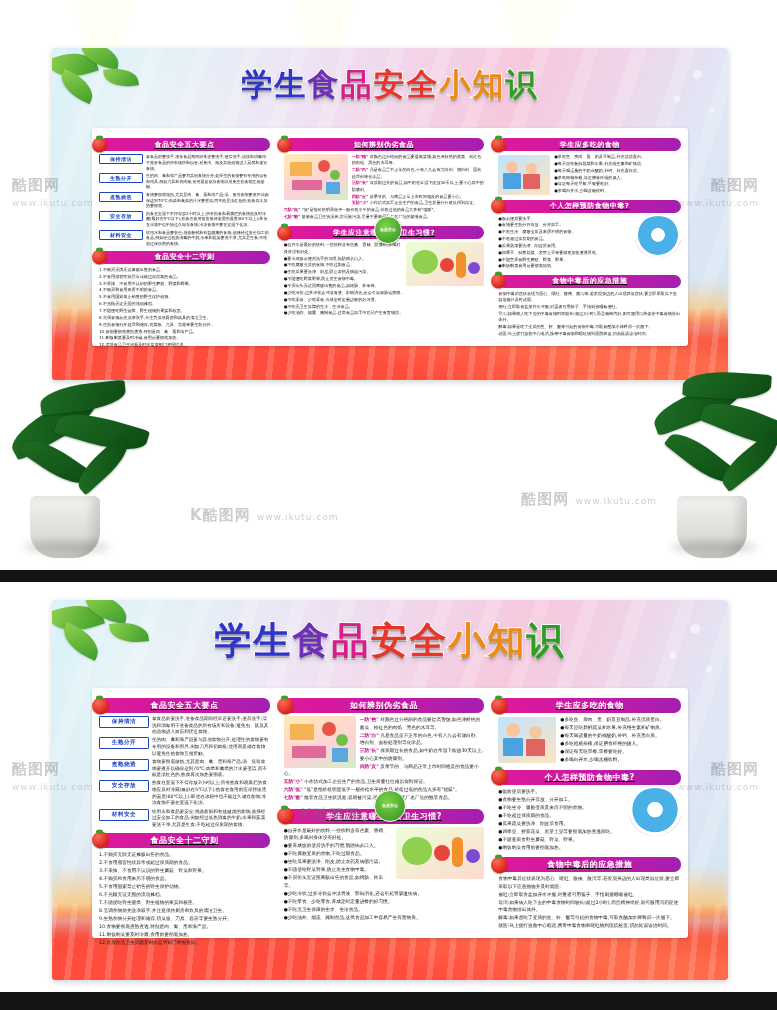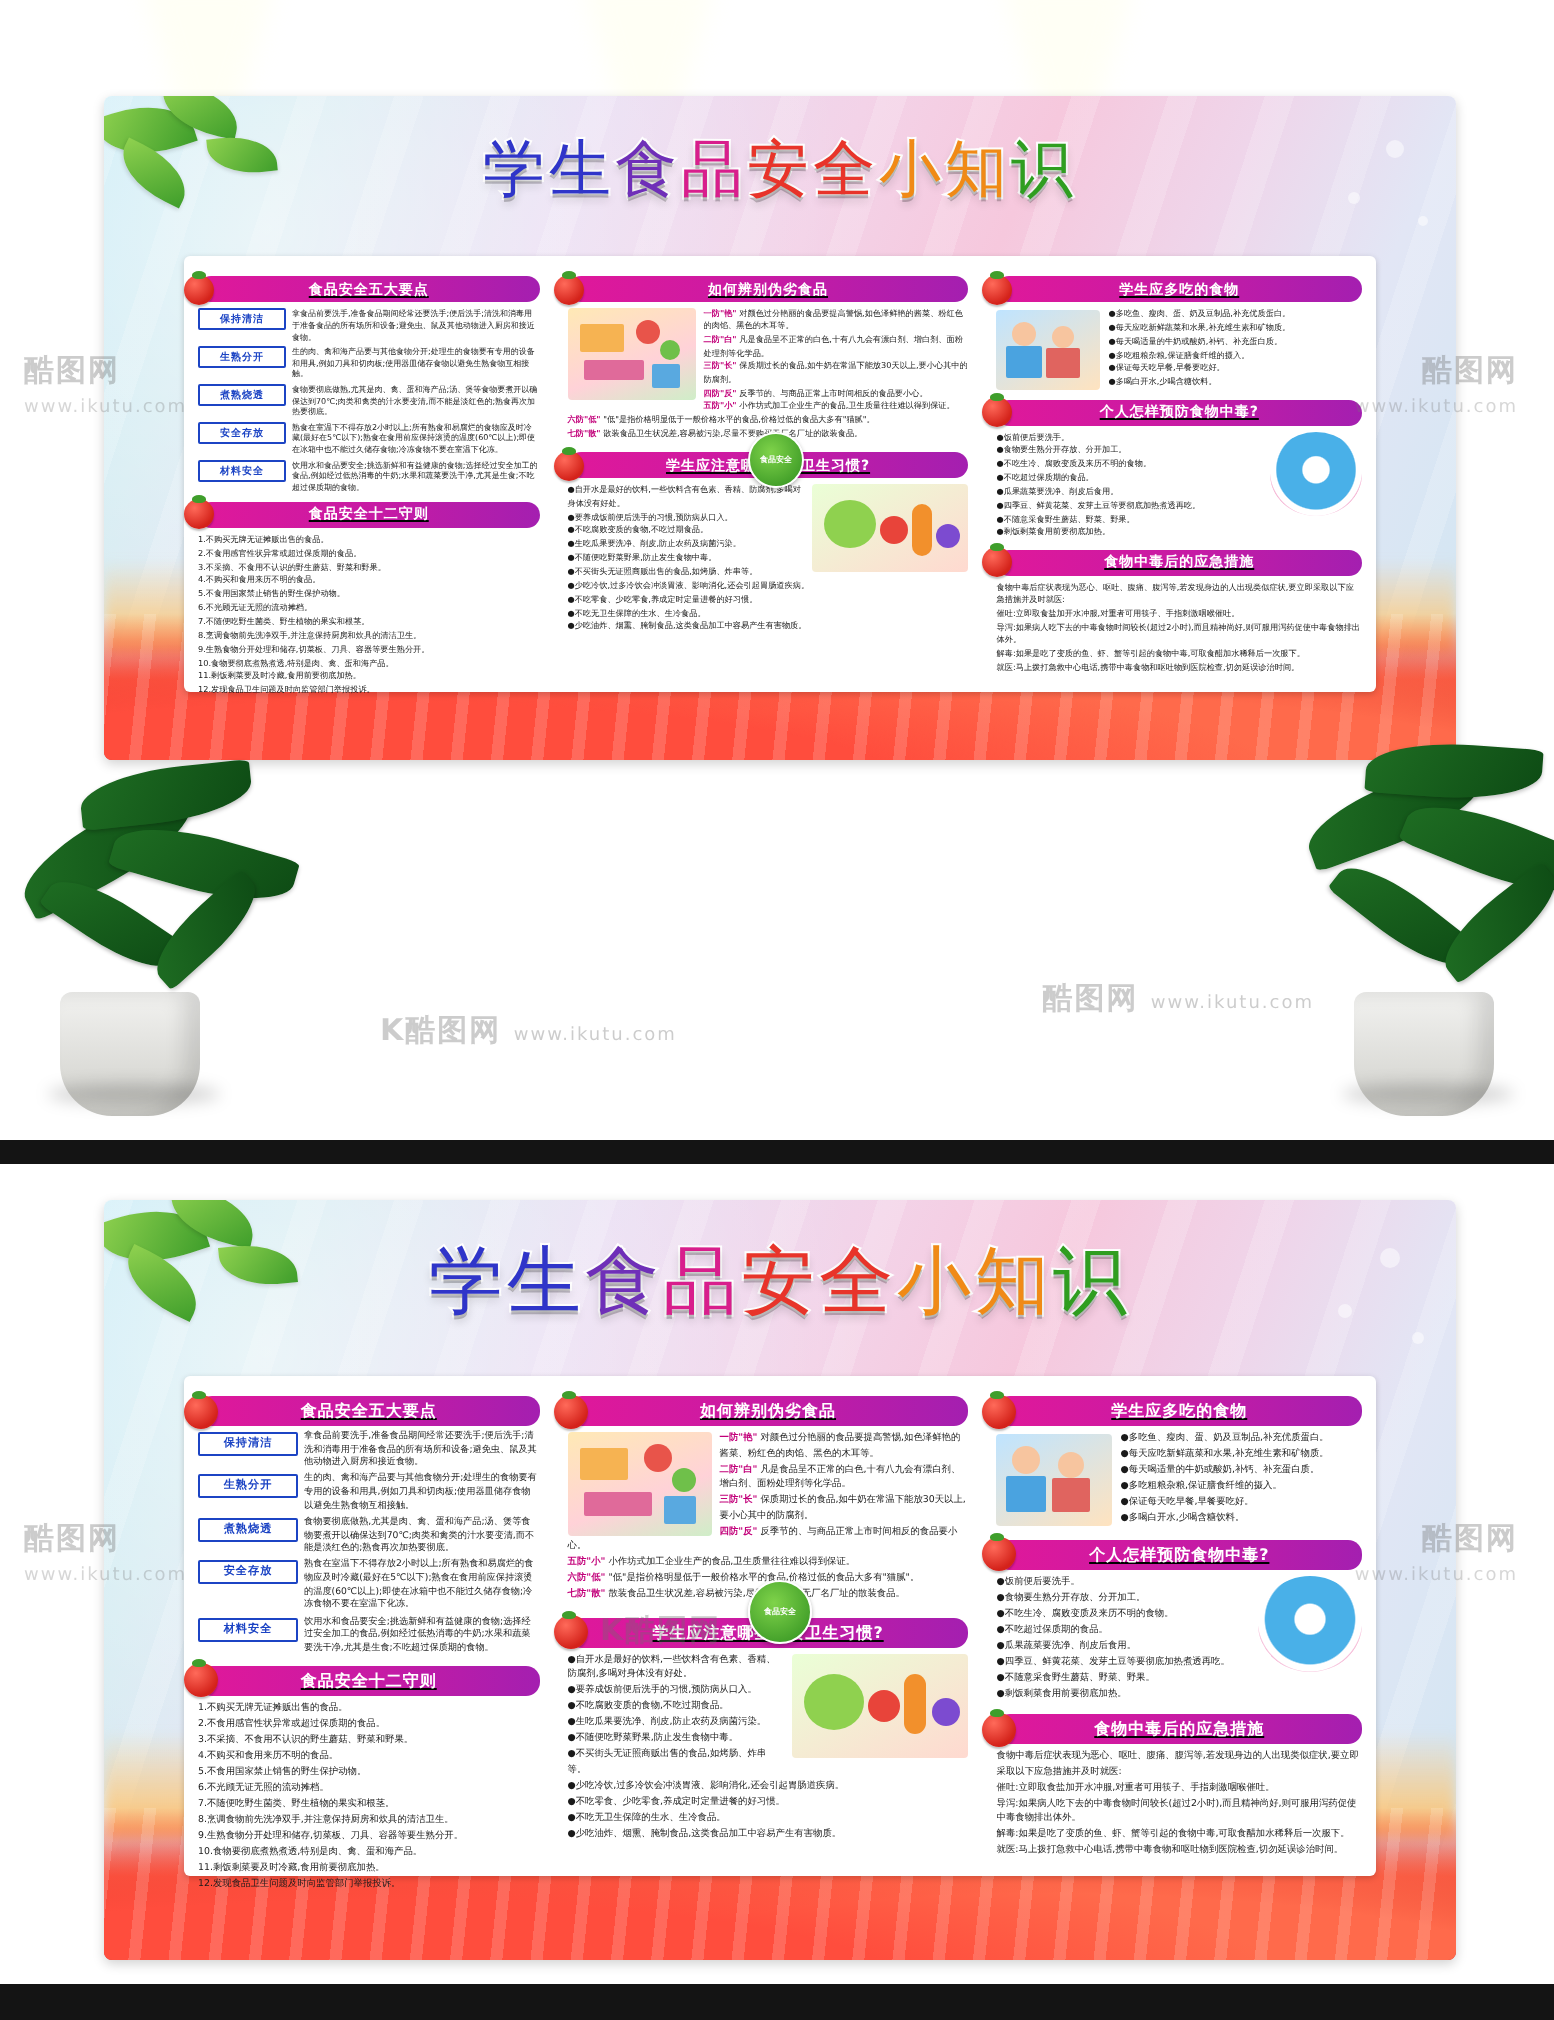--- a/index.html
+++ b/index.html
@@ -71,21 +71,21 @@
   .leaves{position:absolute;left:-6px;top:-6px;width:150px;height:110px;}
   .leaf{position:absolute;background:linear-gradient(135deg,#8fd14f,#3f9e2b);
         border-radius:0 80% 0 80%;box-shadow:0 1px 2px rgba(0,0,0,.15);}
   
   .bokeh{position:absolute;border-radius:50%;background:rgba(255,255,255,.5);}
 
   
   .title{
     position:absolute;left:0;top:5%;width:100%;text-align:center;
     font-family:"DejaVu Sans","Liberation Sans",sans-serif;
-    font-weight:normal;letter-spacing:2px;white-space:nowrap;
+    font-weight:bold;letter-spacing:2px;white-space:nowrap;
   }
   .board.one .title{font-size:31px;top:16px;}
   .board.two .title{font-size:37px;top:16px;}
   .title span{
     display:inline-block;
     -webkit-text-stroke:2px #ffffff;
     paint-order:stroke fill;
     text-shadow:0 2px 0 rgba(0,0,0,.22), 0 3px 5px rgba(0,0,0,.18);
   }
   .t1{color:#2f35c9;} .t2{color:#6f2fb8;} .t3{color:#d81e8c;}

